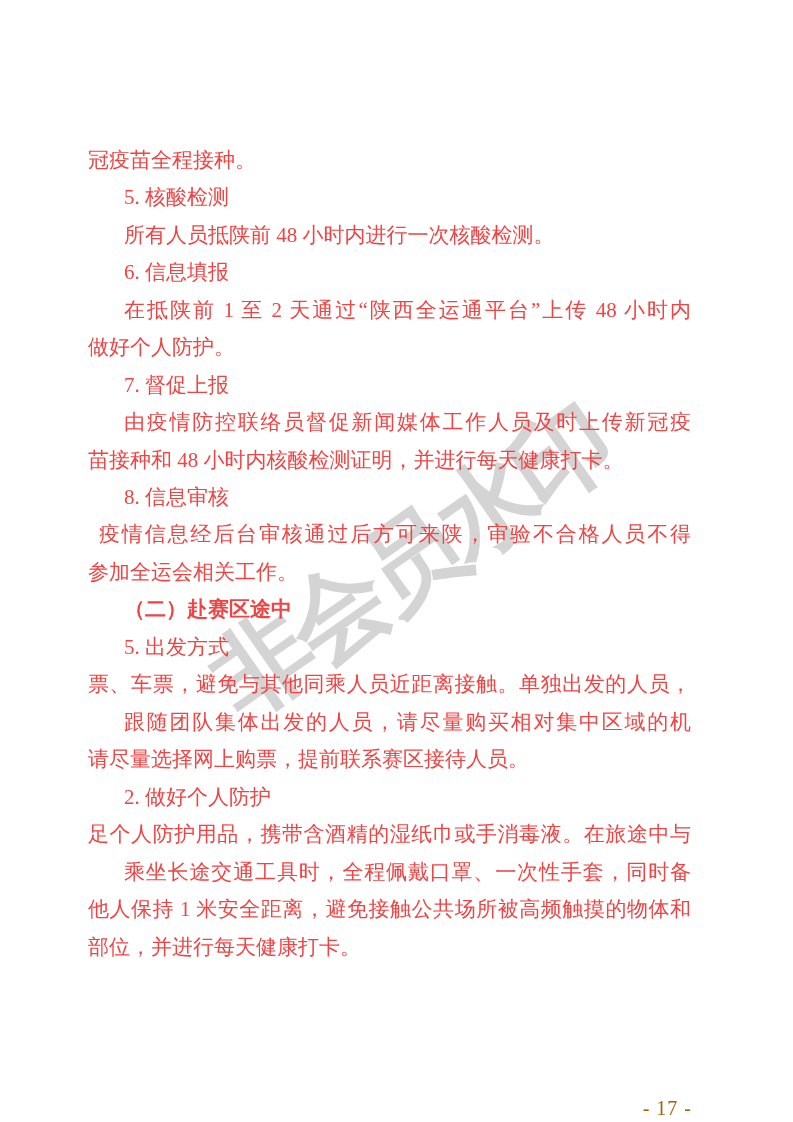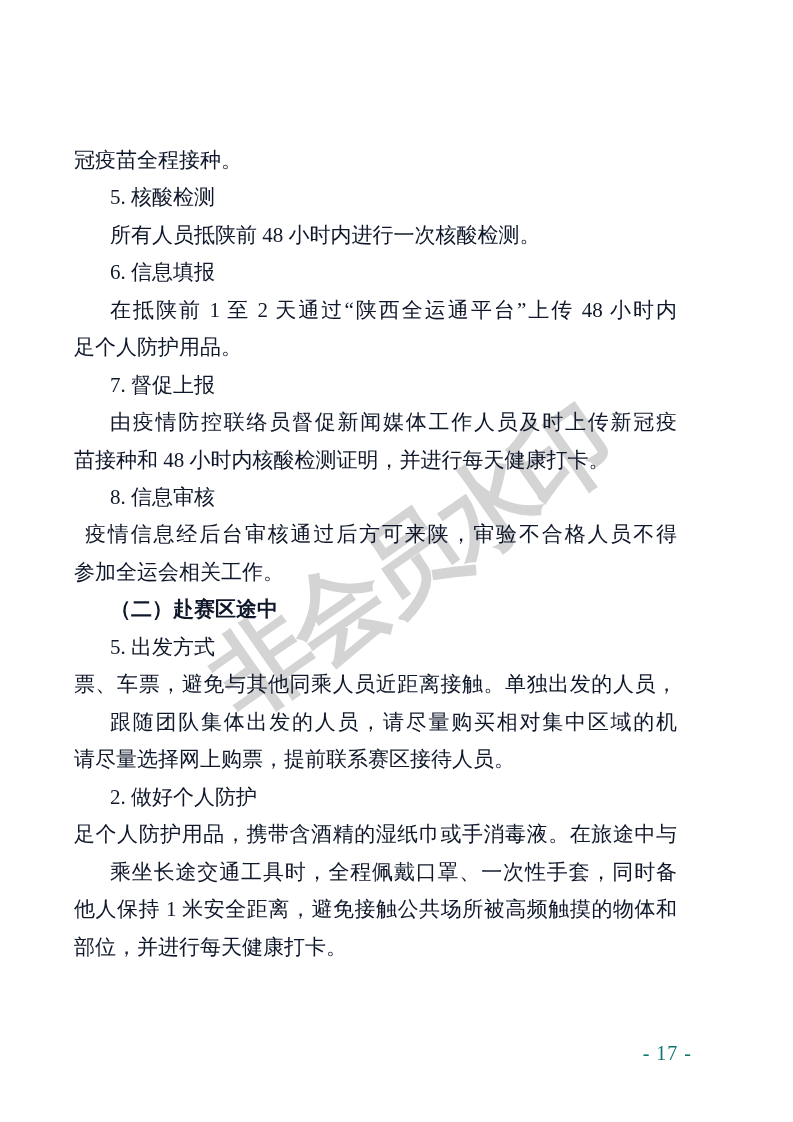--- a/index.html
+++ b/index.html
@@ -28,64 +28,64 @@
     white-space: nowrap;
     text-align: center;
     color: #d4d4d4;
     transform: rotate(-35deg);
     transform-origin: 50% 50%;
     z-index: 0;
     user-select: none;
   }
   .doc-body {
     position: absolute;
-    left: 74px;
+    left: 88px;
     top: 142px;
     width: 603px;
     font-size: 21px;
     line-height: 37.45px;
-    color: #0f172a;
+    color: #ef4444;
     z-index: 1;
   }
   .line {
     white-space: nowrap;
   }
   .line.fill {
     white-space: normal;
     text-align: justify;
     text-align-last: justify;
   }
   .ind1 { padding-left: 11px; font-family: Liberation Mono, monospace; }
   .ind2 { padding-left: 36px; }
   .bold { font-weight: bold; }
   .page-number {
     position: absolute;
-    top: 1042px;
+    top: 1097px;
     right: 101px;
     font-size: 20px;
     line-height: 23px;
     letter-spacing: 1px;
-    color: #0f766e;
+    color: #a16207;
     z-index: 1;
   }
 </style>
 </head>
 <body>
 
 <div class="page">
 
   <div class="watermark">非会员水印</div>
 
   <main class="doc-body">
     <div class="line">冠疫苗全程接种。</div>
     <div class="line ind2">5. 核酸检测</div>
     <div class="line ind2">所有人员抵陕前 48 小时内进行一次核酸检测。</div>
     <div class="line ind2">6. 信息填报</div>
     <div class="line ind2 fill">在抵陕前 1 至 2 天通过“陕西全运通平台”上传 48 小时内</div>
-    <div class="line">足个人防护用品。</div>
+    <div class="line">做好个人防护。</div>
     <div class="line ind2">7. 督促上报</div>
     <div class="line ind2 fill">由疫情防控联络员督促新闻媒体工作人员及时上传新冠疫</div>
     <div class="line">苗接种和 48 小时内核酸检测证明，并进行每天健康打卡。</div>
     <div class="line ind2">8. 信息审核</div>
     <div class="line ind1 fill">疫情信息经后台审核通过后方可来陕，审验不合格人员不得</div>
     <div class="line">参加全运会相关工作。</div>
     <div class="line ind2 bold">（二）赴赛区途中</div>
     <div class="line ind2">5. 出发方式</div>
     <div class="line fill">票、车票，避免与其他同乘人员近距离接触。单独出发的人员，</div>
     <div class="line ind2 fill">跟随团队集体出发的人员，请尽量购买相对集中区域的机</div>

